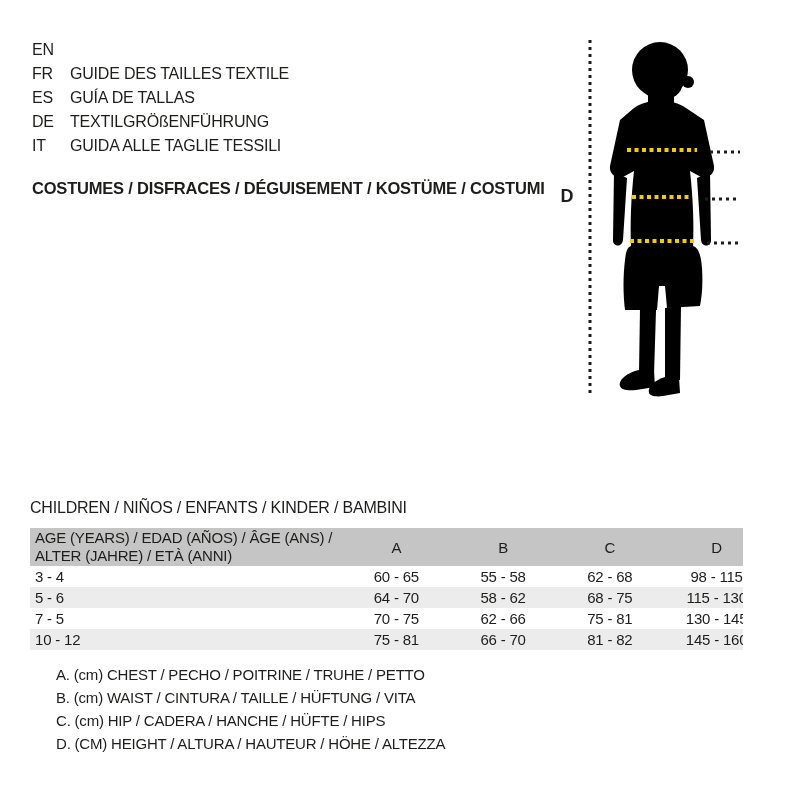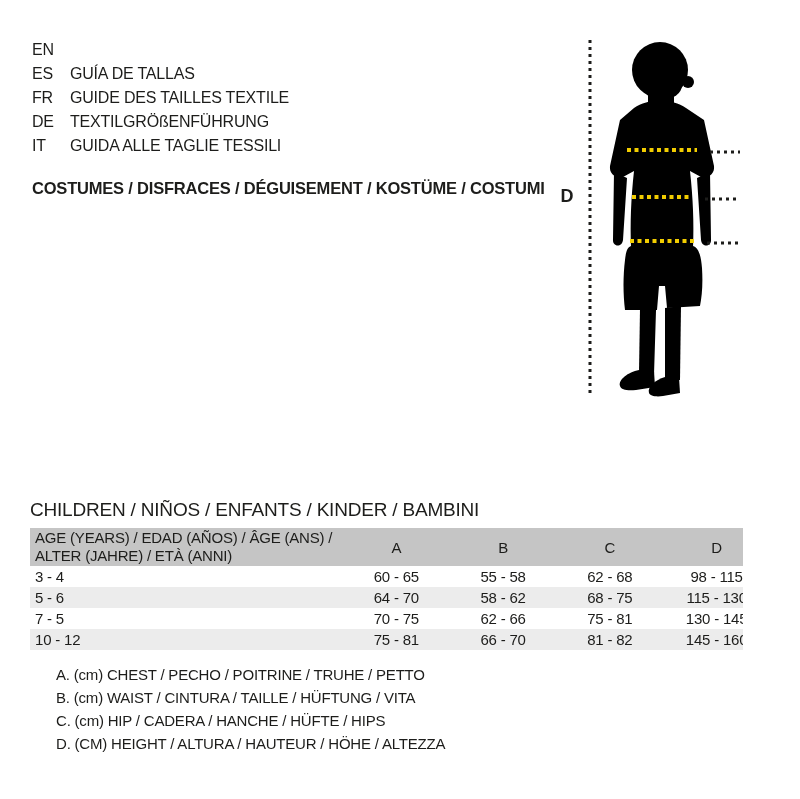--- a/index.html
+++ b/index.html
@@ -22,21 +22,21 @@
   
   .figure-wrap{position:absolute;left:550px;top:28px;width:240px;height:375px;}
   .figure-wrap svg{display:block;}
   .figure-wrap text{
     font-family:"Liberation Sans",sans-serif;
     font-size:18px;font-weight:bold;fill:#1d1d1b;
   }
   
   .section-title{
     position:absolute;left:30px;top:499px;
-    font-size:19px;letter-spacing:-0.2px;
+    font-size:16px;letter-spacing:-0.2px;
   }
   table.size-table{
     position:absolute;left:30px;top:528px;
     width:740px;border-collapse:collapse;table-layout:fixed;
     font-size:15px;letter-spacing:-0.2px;
   }
   table.size-table th,table.size-table td{
     font-weight:normal;padding:0;vertical-align:middle;
   }
   table.size-table thead tr{background:#c5c5c5;height:38px;}
@@ -54,26 +54,26 @@
 </head>
 <body>
 
 <div class="page">
 
   <div class="lang-block">
     <div class="lang-row">
       <span class="code">EN</span>
     </div>
     <div class="lang-row">
+      <span class="code">FR</span>
+      <span class="label">GUIDE DES TAILLES TEXTILE</span>
+    </div>
+    <div class="lang-row">
       <span class="code">ES</span>
       <span class="label">GUÍA DE TALLAS</span>
-    </div>
-    <div class="lang-row">
-      <span class="code">FR</span>
-      <span class="label">GUIDE DES TAILLES TEXTILE</span>
     </div>
     <div class="lang-row">
       <span class="code">DE</span>
       <span class="label">TEXTILGRÖßENFÜHRUNG</span>
     </div>
     <div class="lang-row">
       <span class="code">IT</span>
       <span class="label">GUIDA ALLE TAGLIE TESSILI</span>
     </div>
   </div>

